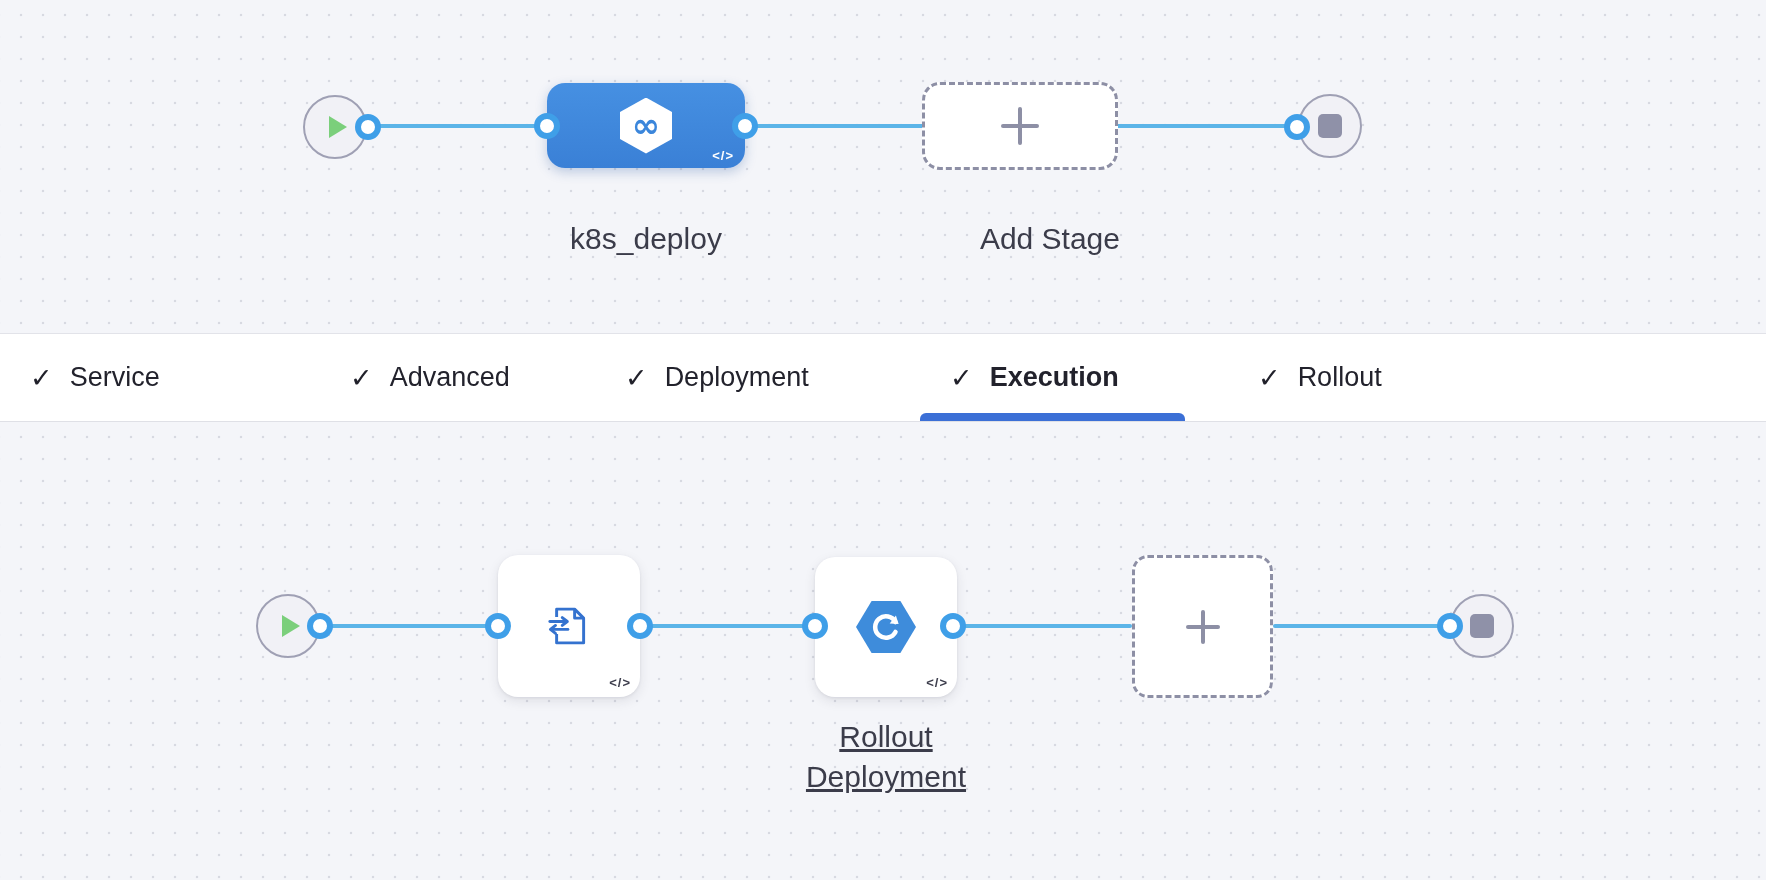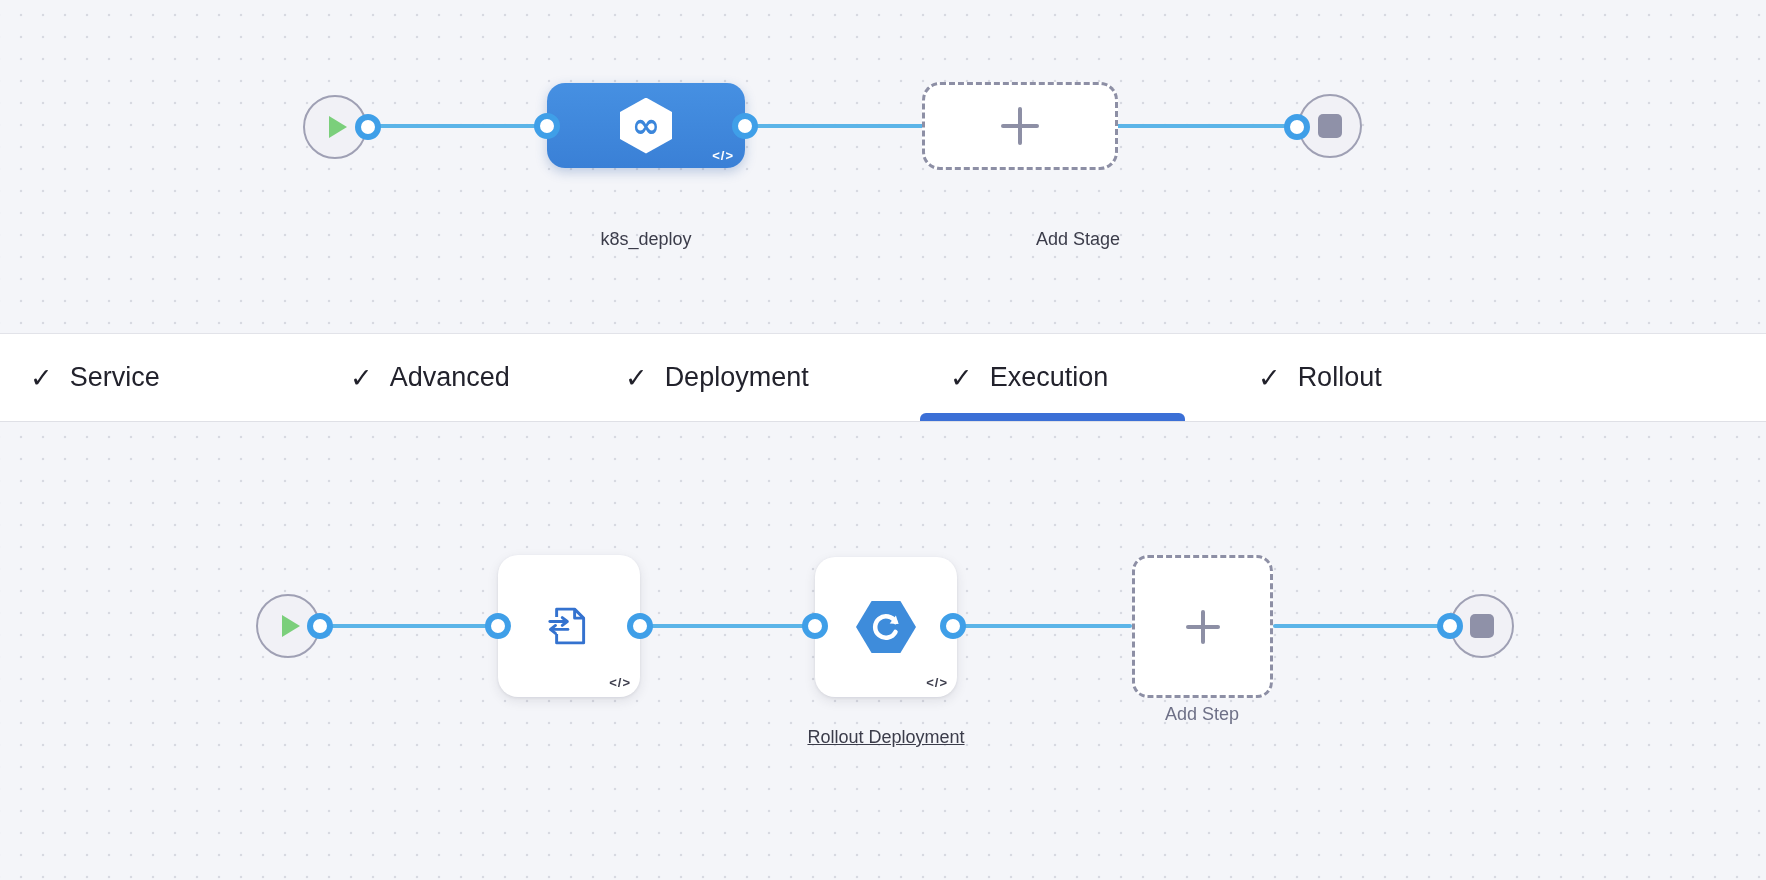--- a/index.html
+++ b/index.html
@@ -54,32 +54,32 @@
     box-shadow:0 4px 12px rgba(40,41,61,.10), 0 1px 3px rgba(40,41,61,.08);
     display:flex; align-items:center; justify-content:center; z-index:5; cursor:pointer; }
   .step-node .code-badge { color:#3c3d4c; right:9px; bottom:7px; }
 
   .rollout-hex { width:60px; height:52px; background:#3e8cdb;
     clip-path:polygon(26% 0%,74% 0%,100% 50%,74% 100%,26% 100%,0% 50%);
     display:flex; align-items:center; justify-content:center; }
 
   
   .node-label { position:absolute; width:200px; text-align:center;
-    font-size:18px; line-height:40px; color:#3b3c4a; }
+    font-size:30px; line-height:40px; color:#3b3c4a; }
   .node-label.muted { color:#6e7087; }
 
   
   .tabbar { position:relative; width:1766px; height:89px; background:#ffffff;
     border-top:1px solid #e2e3e9; border-bottom:1px solid #dfe0e6; z-index:10; }
   .tab { position:absolute; top:0; height:100%; display:flex; align-items:center;
     gap:17px; cursor:pointer; }
   .tab .check { font-family:"DejaVu Sans", sans-serif; font-size:27px;
     font-weight:bold; color:#21212b; }
   .tab .tab-label { font-size:27px; color:#22222c; }
-  .tab.active .tab-label { font-weight:normal; }
+  .tab.active .tab-label { font-weight:bold; }
   .tab-underline { position:absolute; left:920px; bottom:0; width:265px; height:8px;
     background:#3b6fd6; border-radius:6px 6px 0 0; }
 </style>
 </head>
 <body>
 
 <div class="canvas top">
 
   <div class="link" style="left:368px; top:124px; width:179px;"></div>
   <div class="link" style="left:745px; top:124px; width:552px;"></div>
@@ -176,14 +176,13 @@
   <div class="add-node step">
     <div class="plus" style="width:34px; height:34px;"></div>
   </div>
 
   <div class="port" style="left:1437px; top:191px;"></div>
   <div class="round-node" style="left:1450px; top:172px;">
     <div class="stop-sq"></div>
   </div>
 
   <div class="node-label" style="left:786px; top:295px;text-decoration:underline;">Rollout Deployment</div>
-  <div class="node-label muted" style="left:1102px; top:272px;">Add Step</div>
 </div>
 
 </body></html>

